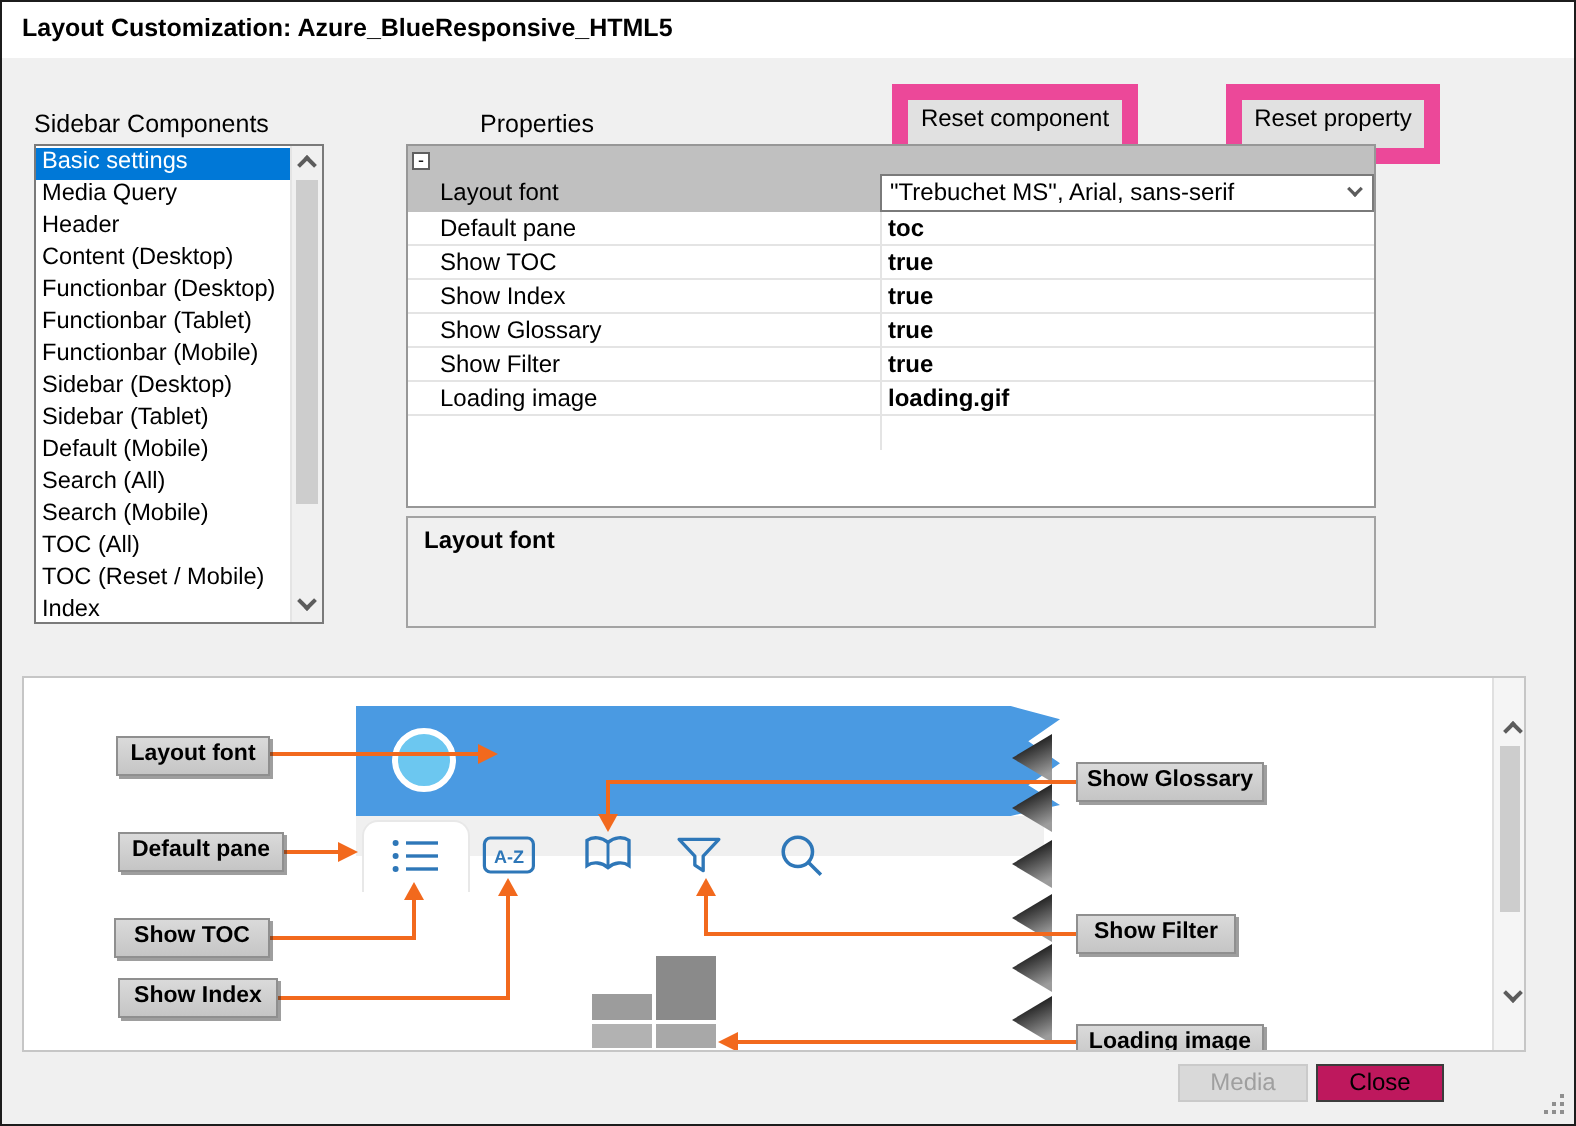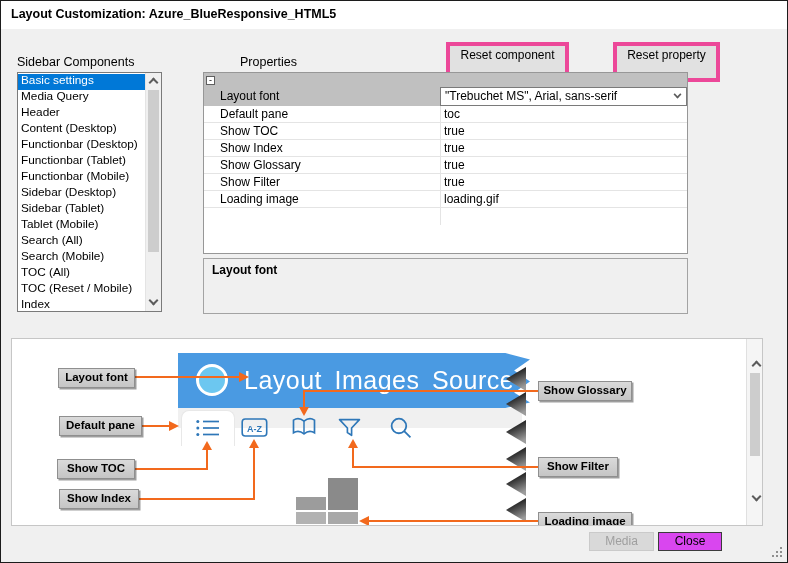--- a/index.html
+++ b/index.html
@@ -22,31 +22,31 @@
   .lb-scroll { position:absolute; right:0; top:0; bottom:0; width:16px; background:#f0f0f0; border-left:1px solid #e4e4e4; }
   .lb-up, .lb-down { position:absolute; left:0; width:15px; height:15px; }
   .lb-up { top:1px; } .lb-down { bottom:1px; }
   .lb-thumb { position:absolute; left:2px; top:17px; width:11px; height:162px; background:#cdcdcd; }
 
   .chev { display:block; width:7px; height:7px; border-top:2px solid #5c5c5c; border-right:2px solid #5c5c5c; }
   .chev-up   { transform:rotate(-45deg); margin:5px 0 0 4px; }
   .chev-down { transform:rotate(135deg); margin:2px 0 0 4px; }
 
   
-  .btn-reset { position:absolute; top:41px; height:40px; background:#e1e1e1; border:4px solid #ec4899; font-size:12px; text-align:center; line-height:18px; }
+  .btn-reset { position:absolute; top:41px; height:40px; background:#e1e1e1; border:8px solid #ec4899; font-size:12px; text-align:center; line-height:18px; }
   .btn-reset-comp { left:445px; width:123px; }
   .btn-reset-prop { left:580px; width:107px;margin-left:32px; }
 
   
   .grid { position:absolute; left:202px; top:71px; width:485px; height:182px; background:#fff; border:1px solid #979797; }
   .cat-band { position:absolute; left:0; top:0; width:100%; height:14px; background:#c0c0c0; }
   .collapse { position:absolute; left:2px; top:3px; width:9px; height:9px; background:#fff; border:1px solid #5f5f5f; font-size:9px; line-height:6px; text-align:center; }
   .prow { position:absolute; left:0; width:100%; }
   .prow-name  { position:absolute; left:16px; top:0; line-height:16px; font-size:12px; white-space:nowrap; }
-  .prow-value { position:absolute; left:240px; top:0; line-height:16px; font-size:12px; white-space:nowrap; }
+  .prow-value { position:absolute; left:240px; top:0; line-height:16px; font-size:12px; white-space:nowrap;font-weight:bold; }
   .prow-plain { height:17px; border-bottom:1px solid #e4e4e4; }
   .prow-sel { top:14px; height:19px; }
   .prow-sel .name-cell { position:absolute; left:0; top:0; width:236px; height:19px; background:#c0c0c0; }
   .prow-sel .prow-name { line-height:19px; }
   .combo { position:absolute; left:236px; top:0; width:247px; height:19px; background:#fff; border:1px solid #7a7a7a; }
   .combo-text { position:absolute; left:4px; top:0; line-height:17px; font-size:12px; white-space:nowrap; }
   .combo-btn { position:absolute; right:0; top:0; width:16px; height:17px; background:#fff; }
   .combo-btn .chev { transform:rotate(135deg) scale(.8); margin:3px 0 0 4px; }
   .vsep { position:absolute; left:236px; top:33px; width:1px; height:119px; background:#e4e4e4; }
 
@@ -91,21 +91,21 @@
              line-height:17px; height:20px; z-index:7; white-space:nowrap; }
 
   .pv-scroll { position:absolute; right:0; top:0; bottom:0; width:16px; background:#f5f5f5; border-left:1px solid #e0e0e0; z-index:8; }
   .pv-up { position:absolute; left:2px; top:18px; }
   .pv-thumb { position:absolute; left:3px; top:34px; width:10px; height:83px; background:#cdcdcd; }
   .pv-down { position:absolute; left:2px; top:152px; }
 
   
   .btn-footer { position:absolute; top:531px; height:19px; font-size:12px; text-align:center; line-height:17px; }
   .btn-save { left:588px; width:65px; background:#d9d9d9; border:1px solid #cacaca; color:#9f9f9f; }
-  .btn-close { left:657px; width:64px; background:#d946ef; border:1px solid #3c3c3c; }
+  .btn-close { left:657px; width:64px; background:#be185d; border:1px solid #3c3c3c; }
   .grip { position:absolute; right:5px; bottom:4px; width:11px; height:11px; }
   .grip i { position:absolute; width:2px; height:2px; background:#8f8f8f; }
   .grip i:nth-child(1) { right:0; top:0; }
   .grip i:nth-child(2) { right:4px; top:4px; }
   .grip i:nth-child(3) { right:0; top:4px; }
   .grip i:nth-child(4) { right:8px; top:8px; }
   .grip i:nth-child(5) { right:4px; top:8px; }
   .grip i:nth-child(6) { right:0; top:8px; }
 
   svg.icn { display:block; }
@@ -126,21 +126,21 @@
     <div class="lb-items">
       <div class="lb-item selected">Basic settings</div>
       <div class="lb-item">Media Query</div>
       <div class="lb-item">Header</div>
       <div class="lb-item">Content (Desktop)</div>
       <div class="lb-item">Functionbar (Desktop)</div>
       <div class="lb-item">Functionbar (Tablet)</div>
       <div class="lb-item">Functionbar (Mobile)</div>
       <div class="lb-item">Sidebar (Desktop)</div>
       <div class="lb-item">Sidebar (Tablet)</div>
-      <div class="lb-item">Tablet (Mobile)</div>
+      <div class="lb-item">Default (Mobile)</div>
       <div class="lb-item">Search (All)</div>
       <div class="lb-item">Search (Mobile)</div>
       <div class="lb-item">TOC (All)</div>
       <div class="lb-item">TOC (Reset / Mobile)</div>
       <div class="lb-item">Index</div>
       <div class="lb-item">Glossary</div>
       <div class="lb-item">Filter (All)</div>
       <div class="lb-item">Filter (Mobile)</div>
     </div>
     <div class="lb-scroll">
@@ -202,21 +202,20 @@
 
   <div class="desc">
     <div class="desc-title">Layout font</div>
   </div>
 
 
   <div class="preview">
 
     <div class="banner">
       <span class="logo"></span>
-      <span class="banner-title">Layout Images Source</span>
     </div>
 
     <div class="tabbar">
       <span class="tab-selected"></span>
       <span class="icon-slot" style="left:17px; top:10px;">
         <svg class="icn" width="26" height="20" viewBox="0 0 26 20">
           <g stroke="#2e77b8" stroke-width="1.7" fill="none">
             <line x1="8" y1="3.5" x2="24" y2="3.5"></line>
               <line x1="8" y1="10" x2="24" y2="10"></line>
               <line x1="8" y1="16.5" x2="24" y2="16.5"></line>

